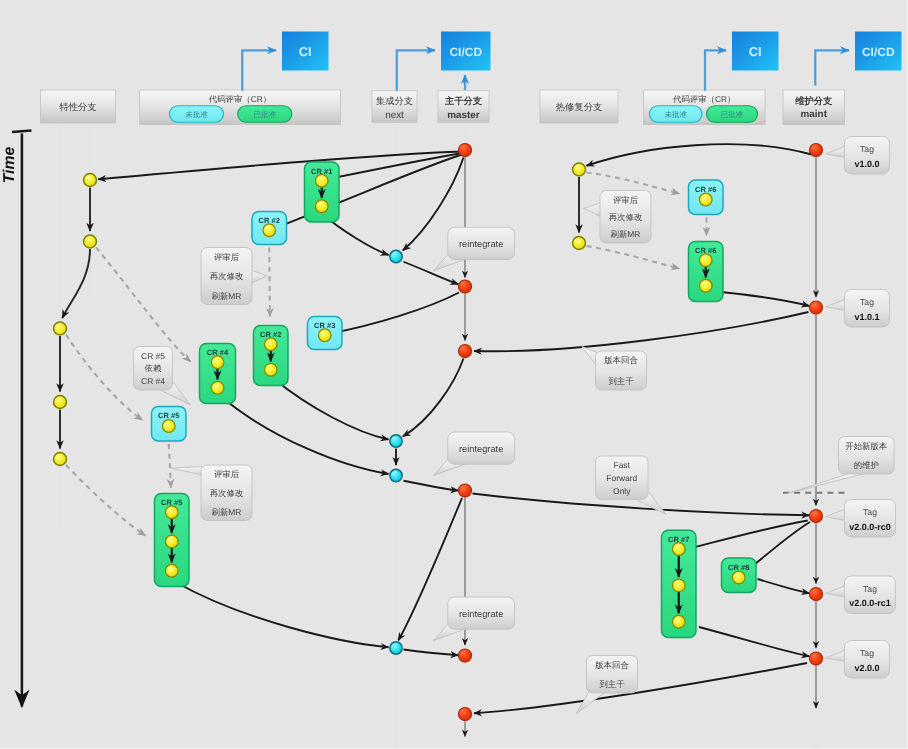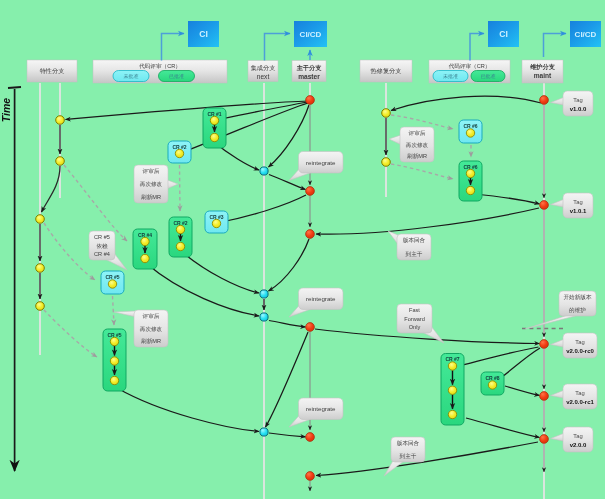--- a/index.html
+++ b/index.html
@@ -1,17 +1,17 @@
 <!DOCTYPE html>
 <html><head>
 <meta charset="utf-8">
 <style>
 html,body{margin:0;padding:0;background:#fff;}
 body{width:605px;height:499px;overflow:hidden;font-family:"Liberation Sans",sans-serif;}
-#stage{position:relative;width:605px;height:499px;background:#86efac;}
+#stage{position:relative;width:605px;height:499px;background:#e5e5e5;}
 svg#diagram{position:absolute;left:0;top:0;display:block;}
 #diagram text{font-family:"Liberation Sans",sans-serif;}
 </style>
 </head>
 <body>
 
 <div id="stage">
 <svg id="diagram" width="605" height="499" viewBox="0 0 605 499">
 <defs>
  <linearGradient id="gHeader" x1="0" y1="0" x2="0" y2="1">

